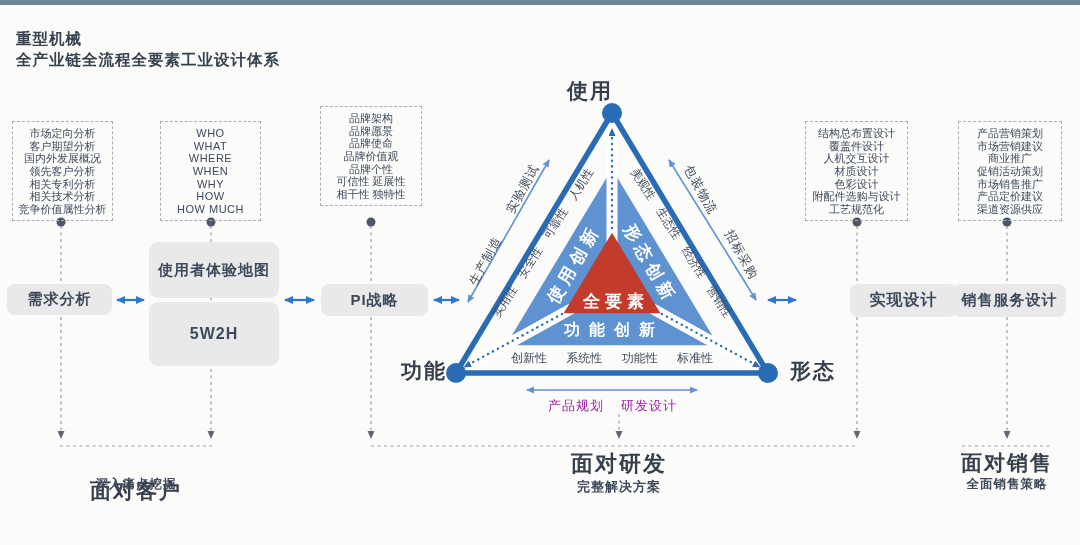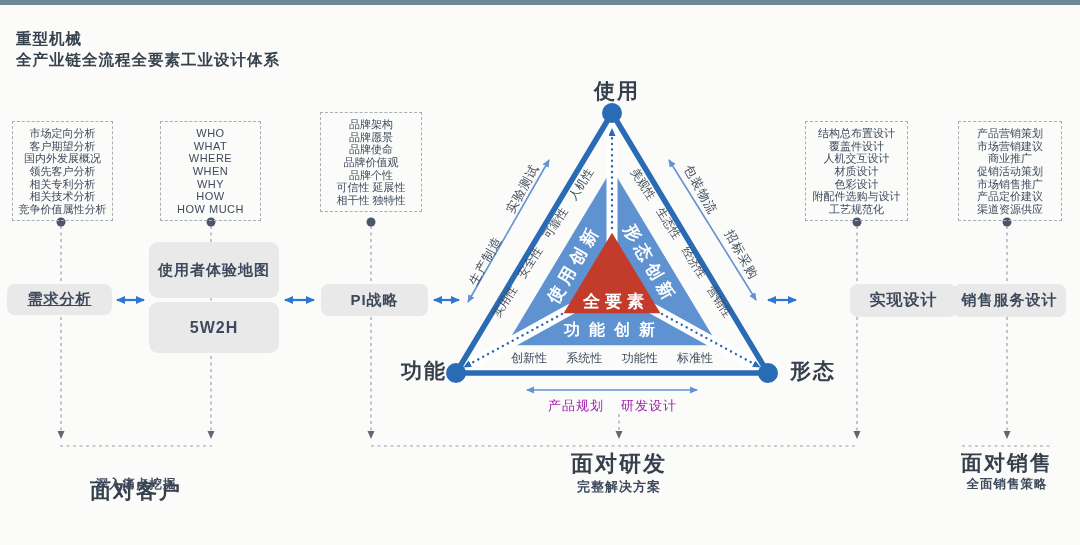--- a/index.html
+++ b/index.html
@@ -138,21 +138,21 @@
   <div class="dashed-box" style="left:160px;top:121px;width:101px;height:100px;letter-spacing:0.5px;">
     <div class="line">WHO</div>
     <div class="line">WHAT</div>
     <div class="line">WHERE</div>
     <div class="line">WHEN</div>
     <div class="line">WHY</div>
     <div class="line">HOW</div>
     <div class="line">HOW MUCH</div>
   </div>
 
-  <div class="dashed-box" style="left:320px;top:112px;width:102px;height:100px;">
+  <div class="dashed-box" style="left:320px;top:106px;width:102px;height:100px;">
     <div class="line">品牌架构</div>
     <div class="line">品牌愿景</div>
     <div class="line">品牌使命</div>
     <div class="line">品牌价值观</div>
     <div class="line">品牌个性</div>
     <div class="line">可信性 延展性</div>
     <div class="line">相干性 独特性</div>
   </div>
 
   <div class="dashed-box" style="left:958px;top:121px;width:104px;height:100px;">
@@ -168,40 +168,40 @@
   <div class="dashed-box" style="left:805px;top:121px;width:103px;height:100px;">
     <div class="line">结构总布置设计</div>
     <div class="line">覆盖件设计</div>
     <div class="line">人机交互设计</div>
     <div class="line">材质设计</div>
     <div class="line">色彩设计</div>
     <div class="line">附配件选购与设计</div>
     <div class="line">工艺规范化</div>
   </div>
 
-  <div class="gray-box" style="left:7px;top:284px;width:105px;height:31px;font-size:15px;text-decoration:underline;">
+  <div class="gray-box" style="left:7px;top:284px;width:105px;height:31px;font-size:15px;">
     <span>需求分析</span>
   </div>
   <div class="gray-box rounded-lg" style="left:149px;top:242px;width:130px;height:56px;font-size:15px;">
     <span>使用者体验地图</span>
   </div>
-  <div class="gray-box rounded-lg" style="left:149px;top:302px;width:130px;height:51px;font-size:16px;">
+  <div class="gray-box rounded-lg" style="left:149px;top:302px;width:130px;height:64px;font-size:16px;">
     <span>5W2H</span>
   </div>
   <div class="gray-box" style="left:321px;top:284px;width:107px;height:32px;font-size:15px;">
     <span>PI战略</span>
   </div>
   <div class="gray-box" style="left:802px;top:284px;width:107px;height:33px;font-size:16px;margin-left:48px;">
     <span>实现设计</span>
   </div>
   <div class="gray-box" style="left:953px;top:284px;width:113px;height:33px;font-size:15px;">
     <span>销售服务设计</span>
   </div>
 
-  <div class="vertex-label ctr abs" style="left:617px;top:91px;text-align:right;">使用</div>
+  <div class="vertex-label ctr abs" style="left:590px;top:91px;text-align:right;">使用</div>
   <div class="vertex-label ctr abs" style="left:424px;top:371px;">功能</div>
   <div class="vertex-label ctr abs" style="left:813px;top:371px;">形态</div>
 
   <div class="rot edge-label" style="left:486px;top:261px;transform:translate(-50%,-50%) rotate(-61deg);">生产制造</div>
   <div class="rot edge-label" style="left:523px;top:189px;transform:translate(-50%,-50%) rotate(-61deg);">实验测试</div>
   <div class="rot edge-label" style="left:700px;top:190px;transform:translate(-50%,-50%) rotate(61deg);">包装物流</div>
   <div class="rot edge-label" style="left:741px;top:255px;transform:translate(-50%,-50%) rotate(61deg);">招标采购</div>
 
   <div class="rot inner-edge" style="left:543px;top:243px;transform:translate(-50%,-50%) rotate(-57deg);">实用性 安全性 可靠性 人机性</div>
   <div class="rot inner-edge" style="left:681px;top:243px;transform:translate(-50%,-50%) rotate(57deg);">美观性 生态性 经济性 营销性</div>

